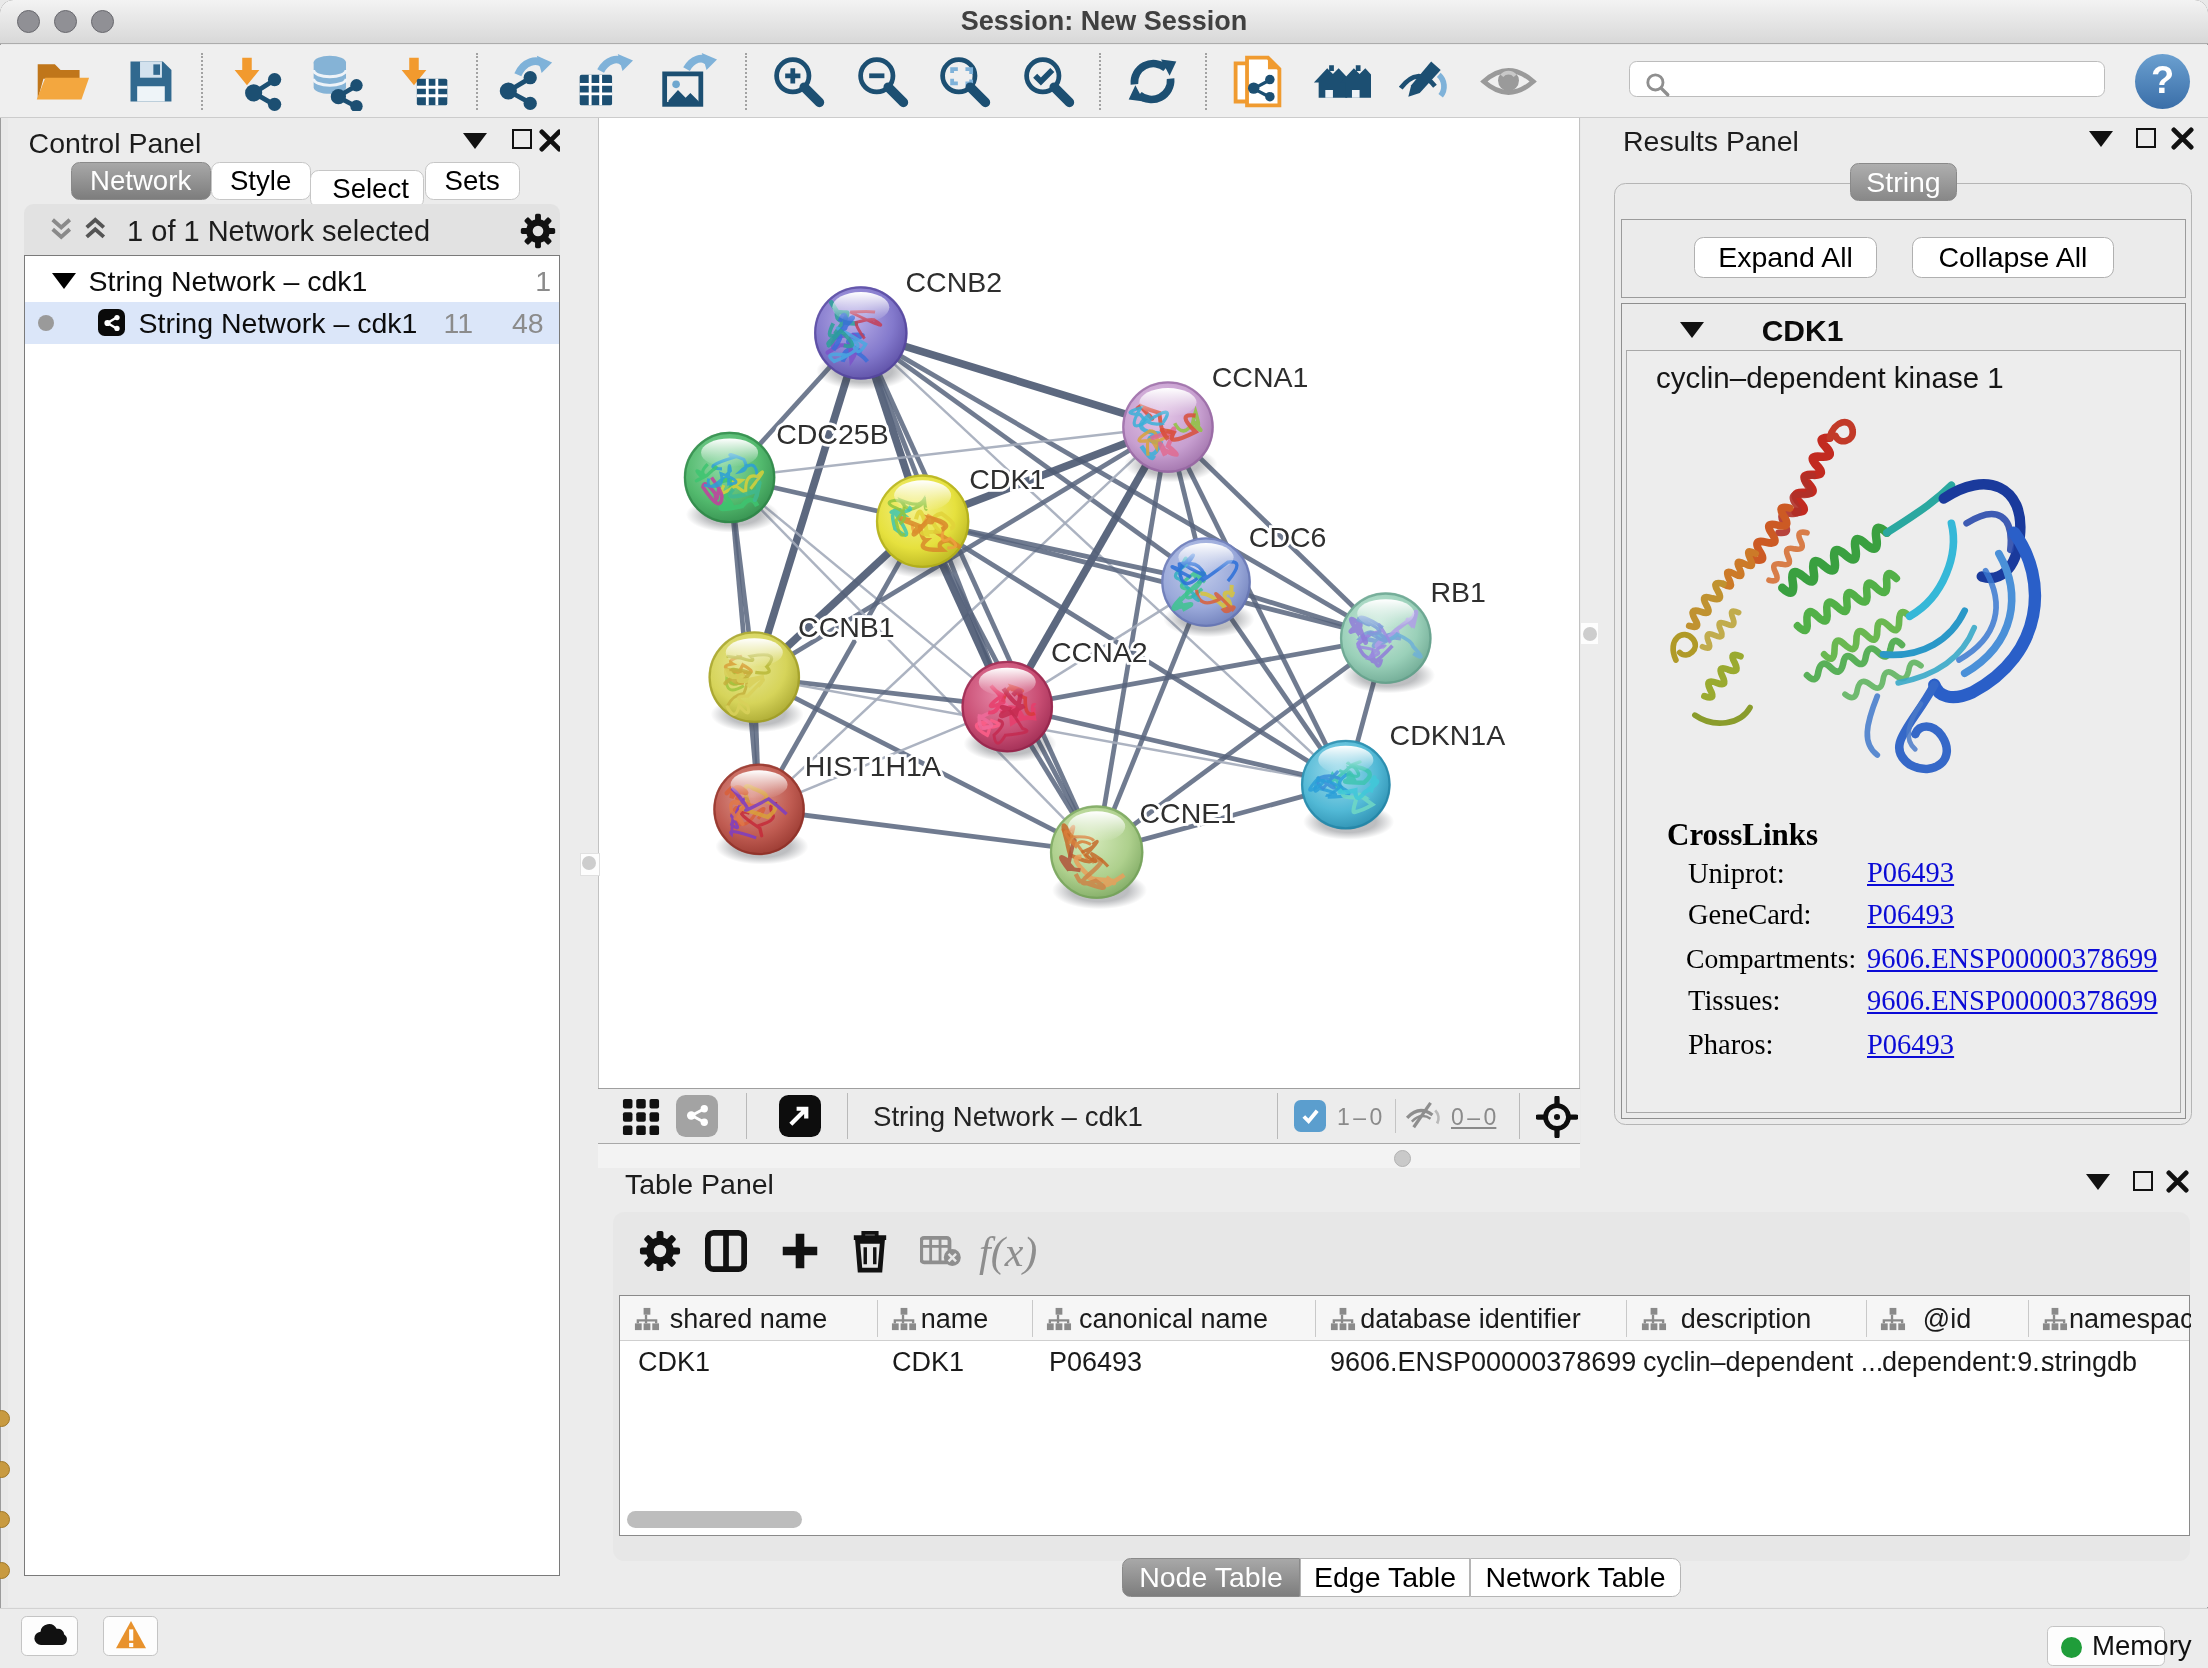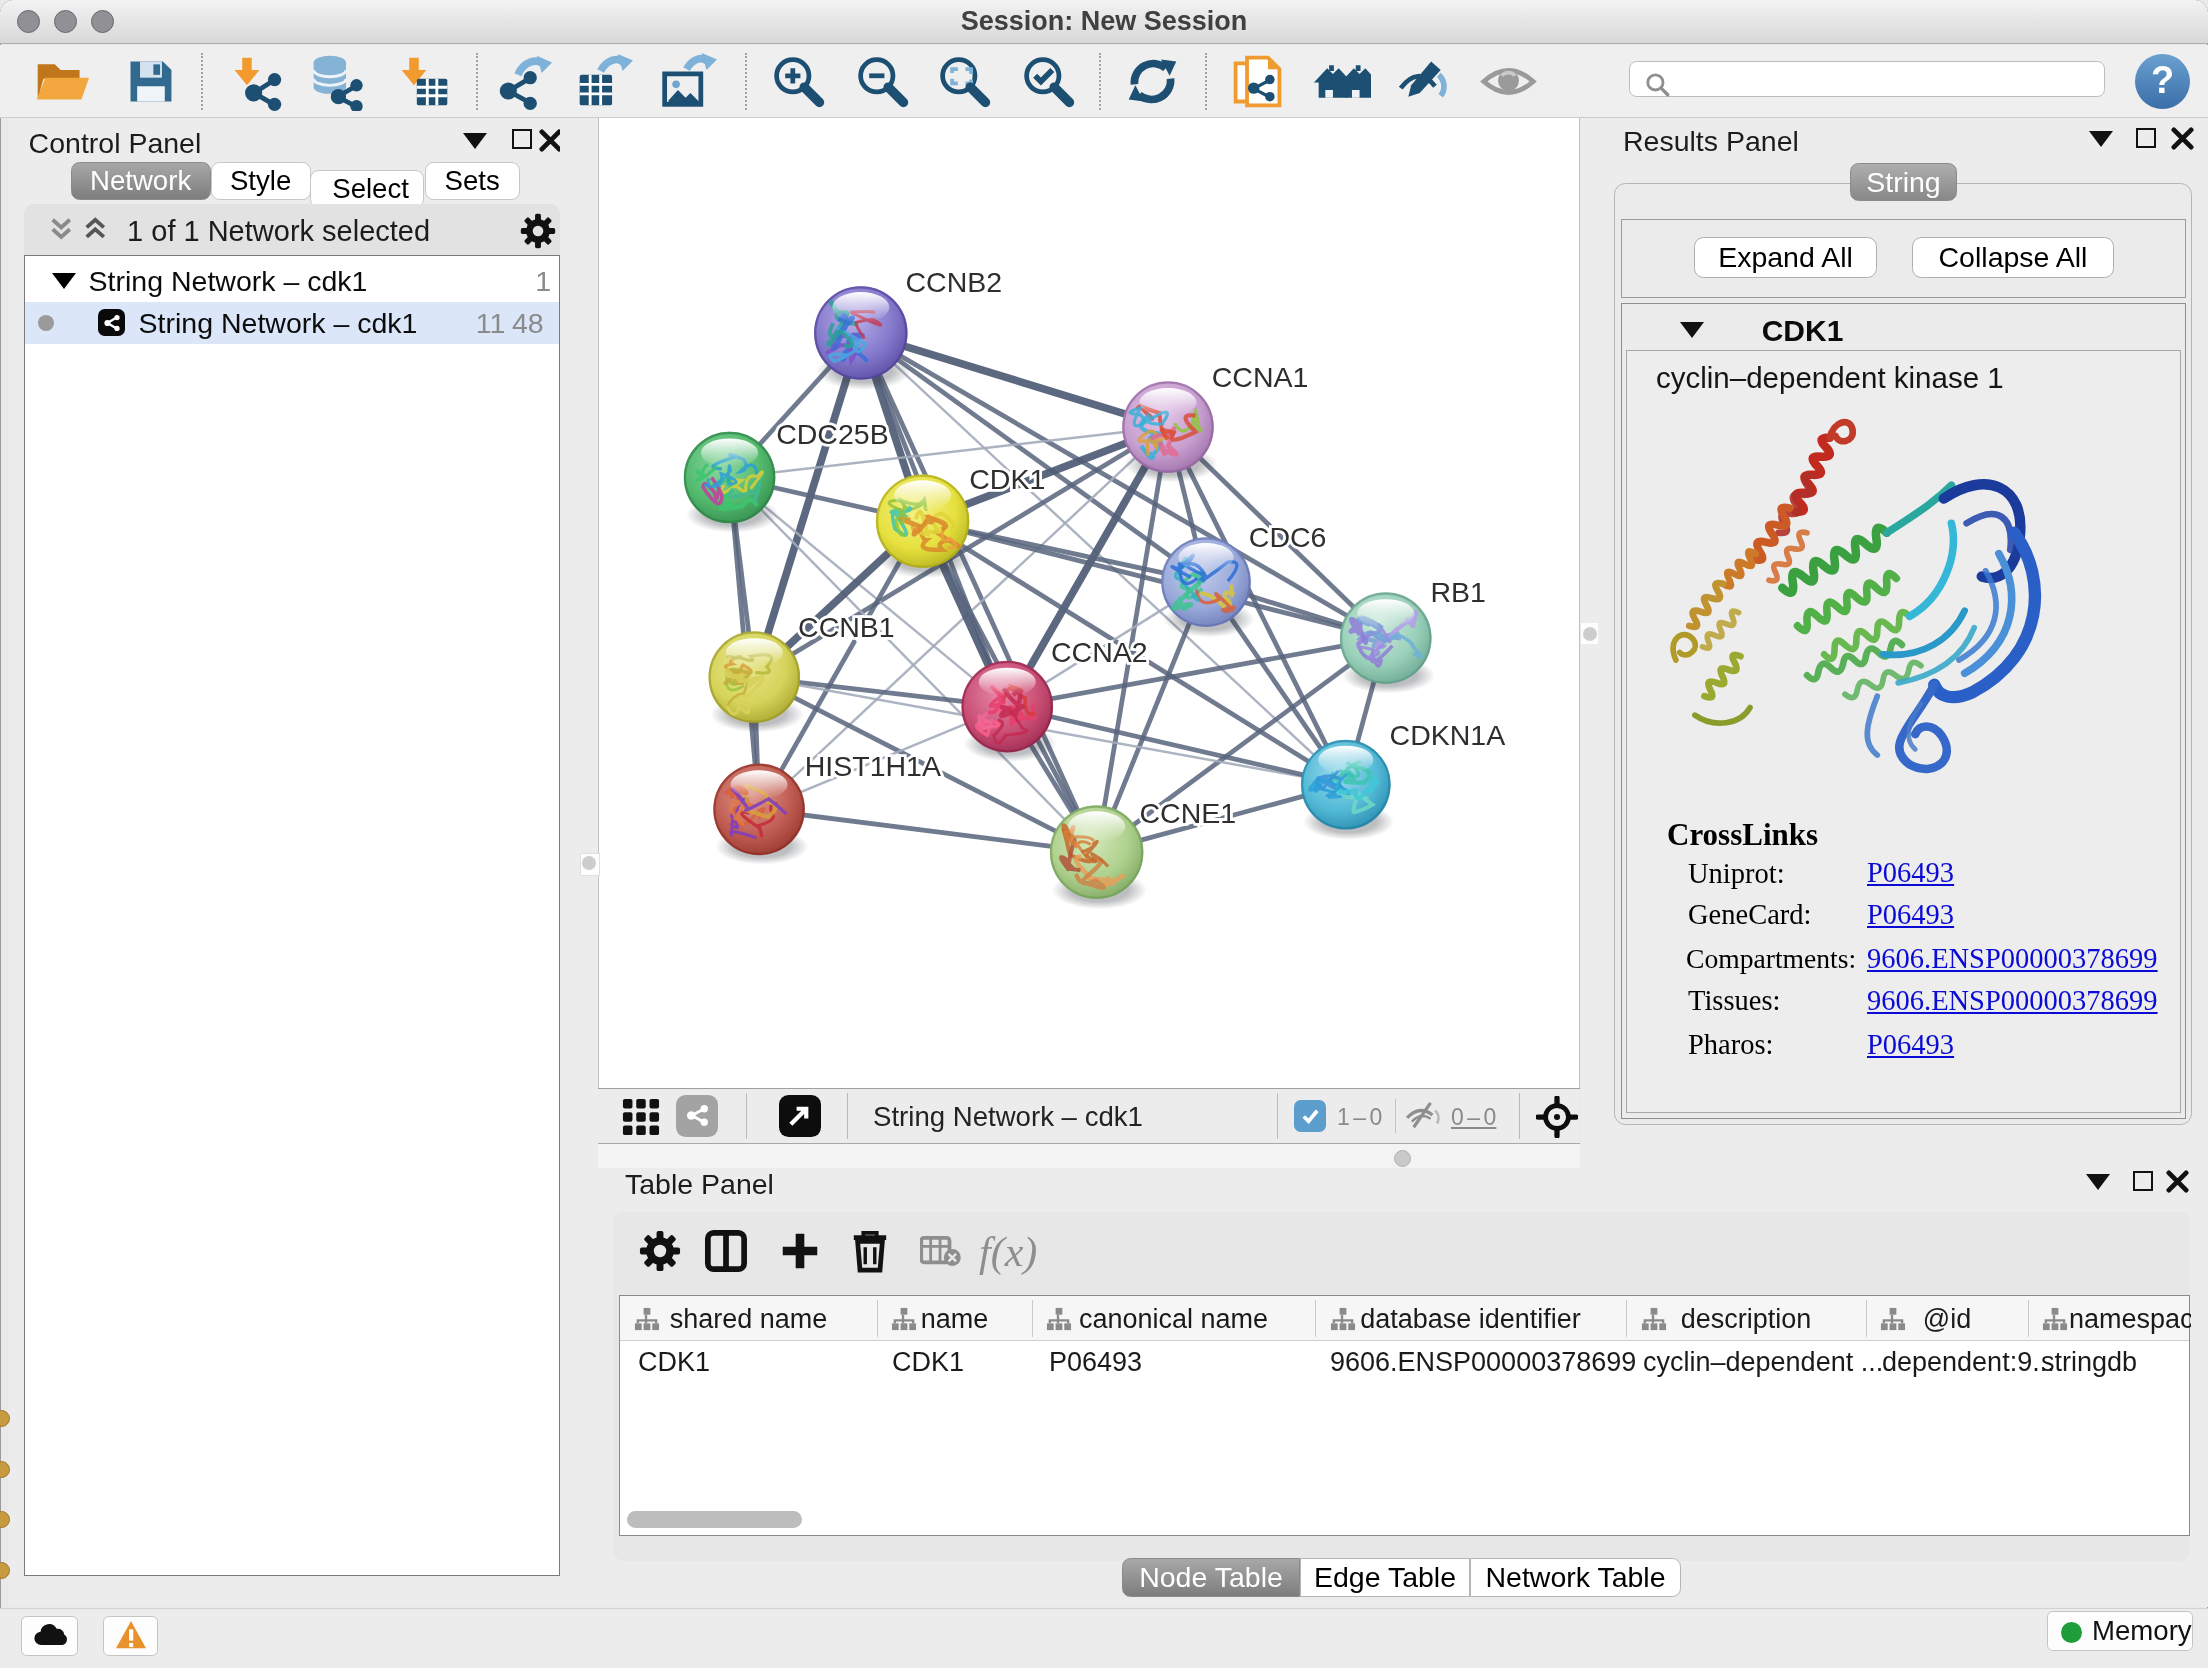--- a/index.html
+++ b/index.html
@@ -236,21 +236,21 @@
         <div style="position:absolute;left:73px;top:6.7px;width:27.6px;height:27.6px;background:#0a0a0a;border-radius:6.7px;"></div>
         <svg style="position:absolute;left:77px;top:10.5px;width:20px;height:20px" viewBox="0 0 22 22">
             <g stroke="#fff" stroke-width="2.6">
               <path d="M6 11 L16 5 M6 11 L16 17" fill="none"></path>
             </g>
             <circle cx="6" cy="11" r="3.4" fill="#fff"></circle>
             <circle cx="16.5" cy="5" r="2.9" fill="#fff"></circle>
             <circle cx="16.5" cy="17" r="2.9" fill="#fff"></circle>
           </svg>
         <div style="position:absolute;left:114px;top:4.8px;font-size:28.5px;color:#0c0c0c;">String Network – cdk1</div>
-        <div style="position:absolute;left:442px;top:4.8px;width:48px;text-align:center;font-size:28.5px;color:#8b8b8b;">11</div>
+        <div style="position:absolute;left:419px;top:4.8px;width:48px;text-align:left;font-size:28.5px;color:#8b8b8b;">11</div>
         <div style="position:absolute;left:481px;top:4.8px;width:38px;text-align:right;font-size:28.5px;color:#8b8b8b;">48</div>
       </div>
     </div>
   </div>
 
   <div id="canvas">
       <svg width="982" height="970" viewBox="0 0 1032 1020" style="position:absolute;left:0;top:0;">
     <defs>
     <radialGradient id="gA" cx="0.42" cy="0.36" r="0.78">
             <stop offset="0" stop-color="#b9aee8"></stop>
@@ -764,19 +764,19 @@
           <path d="M10 24 a7 7 0 0 1-1-14 a9 9 0 0 1 17-3 a6.5 6.5 0 0 1 8 6 a6 6 0 0 1-2 11 z" fill="#111"></path>
         </svg>
       </div>
     <div class="bbtn" style="left:103px;top:6.7px;width:55px;height:40px;">
         <svg style="position:absolute;left:10.5px;top:3.8px;width:32px;height:30px" viewBox="0 0 34 32">
           <path d="M17 1 L33 30 H1 Z" fill="#e8922d"></path>
           <rect x="15" y="10" width="4.4" height="12" fill="#fff"></rect>
           <rect x="15" y="24.5" width="4.4" height="4.4" fill="#fff"></rect>
         </svg>
       </div>
-    <div class="bbtn" style="left:2047px;top:2px;width:146px;height:40px;">
+    <div class="bbtn" style="left:2047px;top:17px;width:118px;height:40px;">
       <span style="position:absolute;left:13.3px;top:9.5px;width:21px;height:21px;border-radius:50%;background:#1f9d3a;"></span>
       <span style="position:absolute;left:44px;top:2.9px;font-size:27.6px;color:#111;">Memory</span>
     </div>
   </div>
 </div>
 
 
 </body></html>

